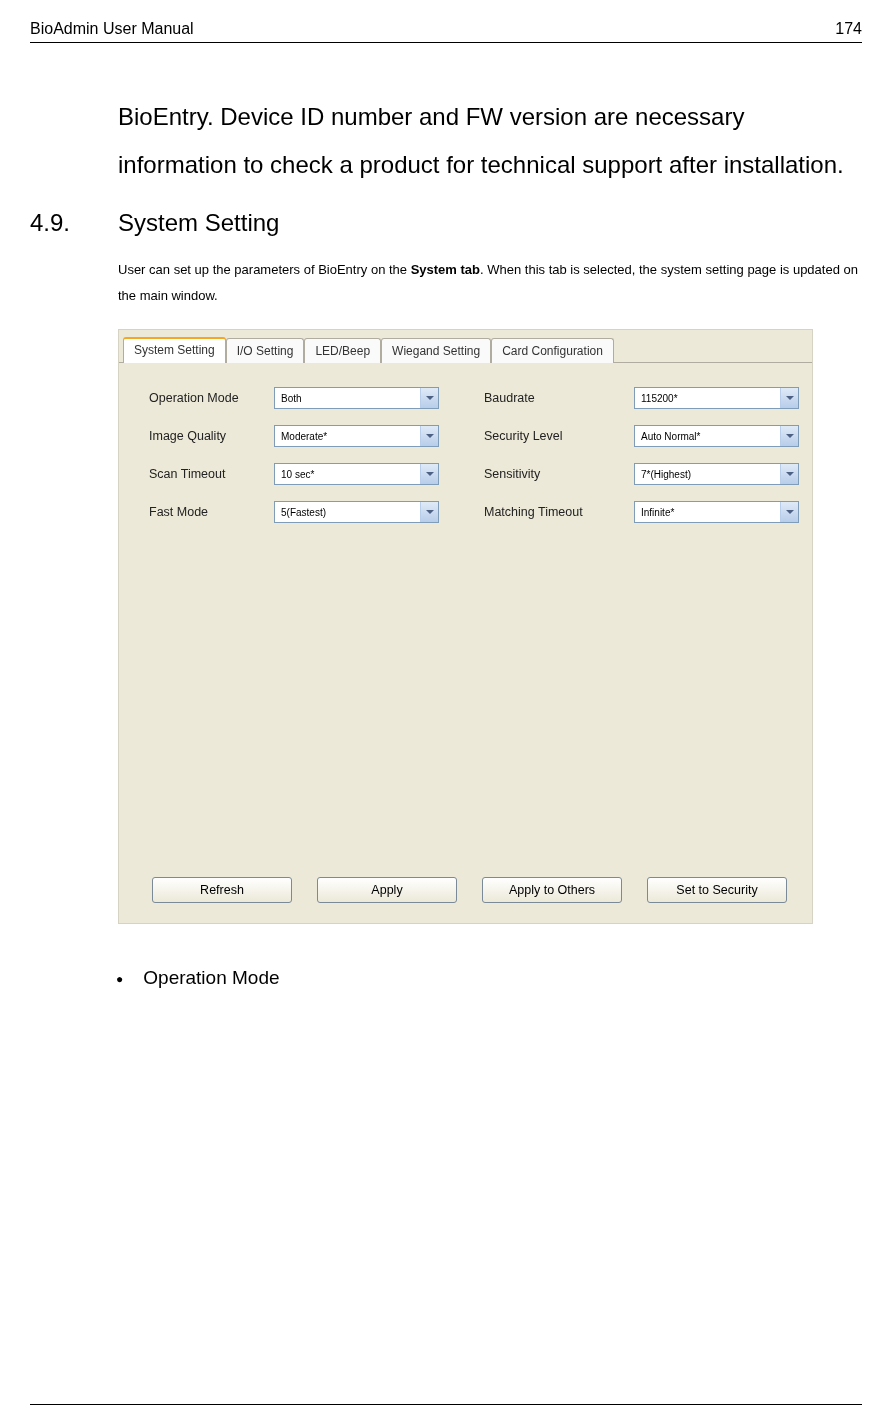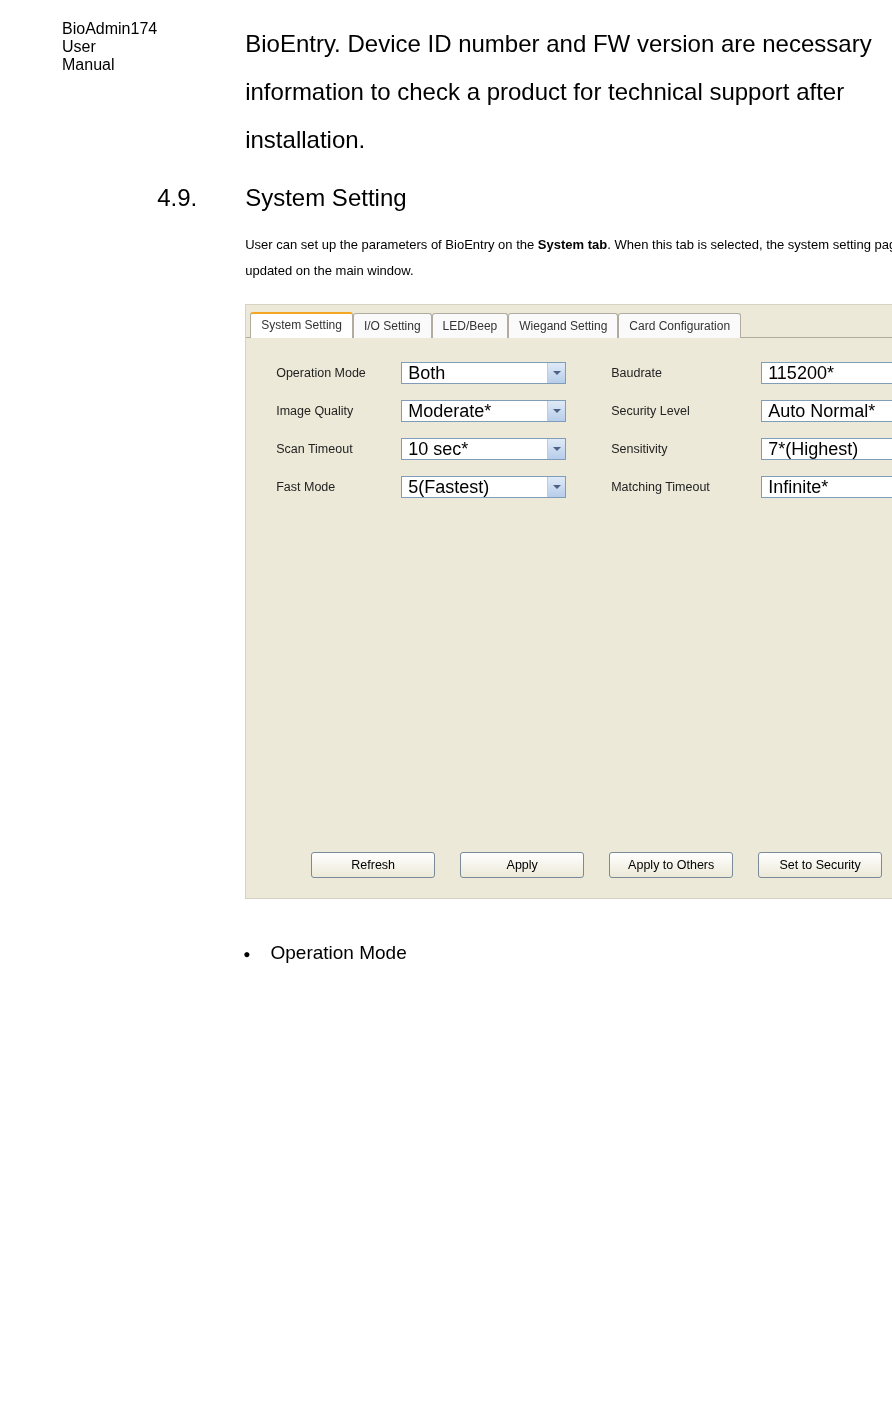--- a/index.html
+++ b/index.html
@@ -7,22 +7,21 @@
     font-family: Arial, sans-serif;
     background: #ffffff;
     width: 892px;
     margin: 0 auto;
     color: #000;
   }
   .page {
     padding: 20px 30px 15px 30px;
     min-height: 1426px;
     display: flex;
-    flex-direction: row;
-    margin-left: 32px;
+    flex-direction: column;
   }
   .header-row {
     display: flex;
     justify-content: space-between;
     font-size: 16px;
     margin-bottom: 4px;
   }
   .header-rule {
     border: none;
     border-top: 1.5px solid #000;
@@ -114,21 +113,21 @@
     font-family: Tahoma, Arial, sans-serif;
   }
   .combo {
     display: flex;
     border: 1px solid #7f9db9;
     background: #fff;
     height: 22px;
     align-items: center;
     justify-content: space-between;
     padding-left: 6px;
-    font-size: 18px;
+    font-size: 10px;
     font-family: Tahoma, Arial, sans-serif;
   }
   .combo-btn {
     width: 18px;
     height: 100%;
     background: linear-gradient(#dfeaf7, #b7cdea);
     border-left: 1px solid #b7cdea;
     display: flex;
     align-items: center;
     justify-content: center;
@@ -139,21 +138,21 @@
     border-right: 4px solid transparent;
     border-top: 4px solid #4d6185;
   }
   .btn-row {
     display: flex;
     justify-content: center;
     gap: 25px;
     margin-top: 30px;
   }
   .winbtn {
-    width: 124px;
+    width: 140px;
     height: 26px;
     background: linear-gradient(#ffffff, #ece9d8);
     border: 1px solid #7a8a99;
     border-radius: 3px;
     font-size: 12.5px;
     font-family: Tahoma, Arial, sans-serif;
     display: flex;
     align-items: center;
     justify-content: center;
   }

